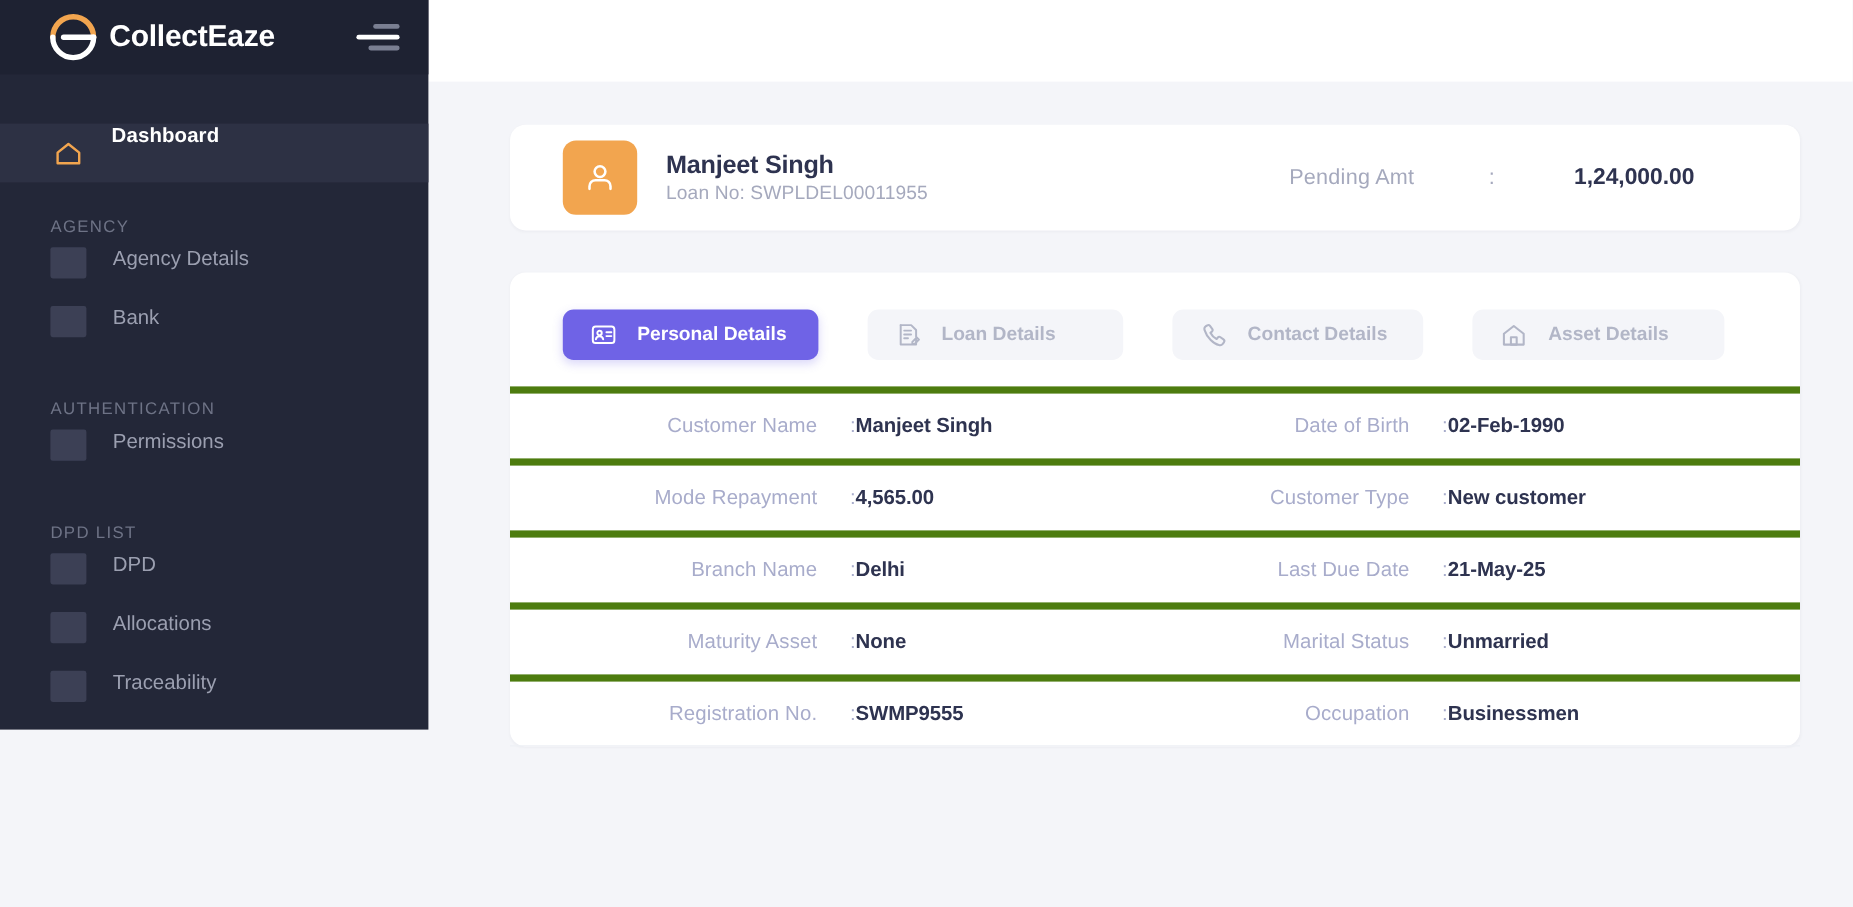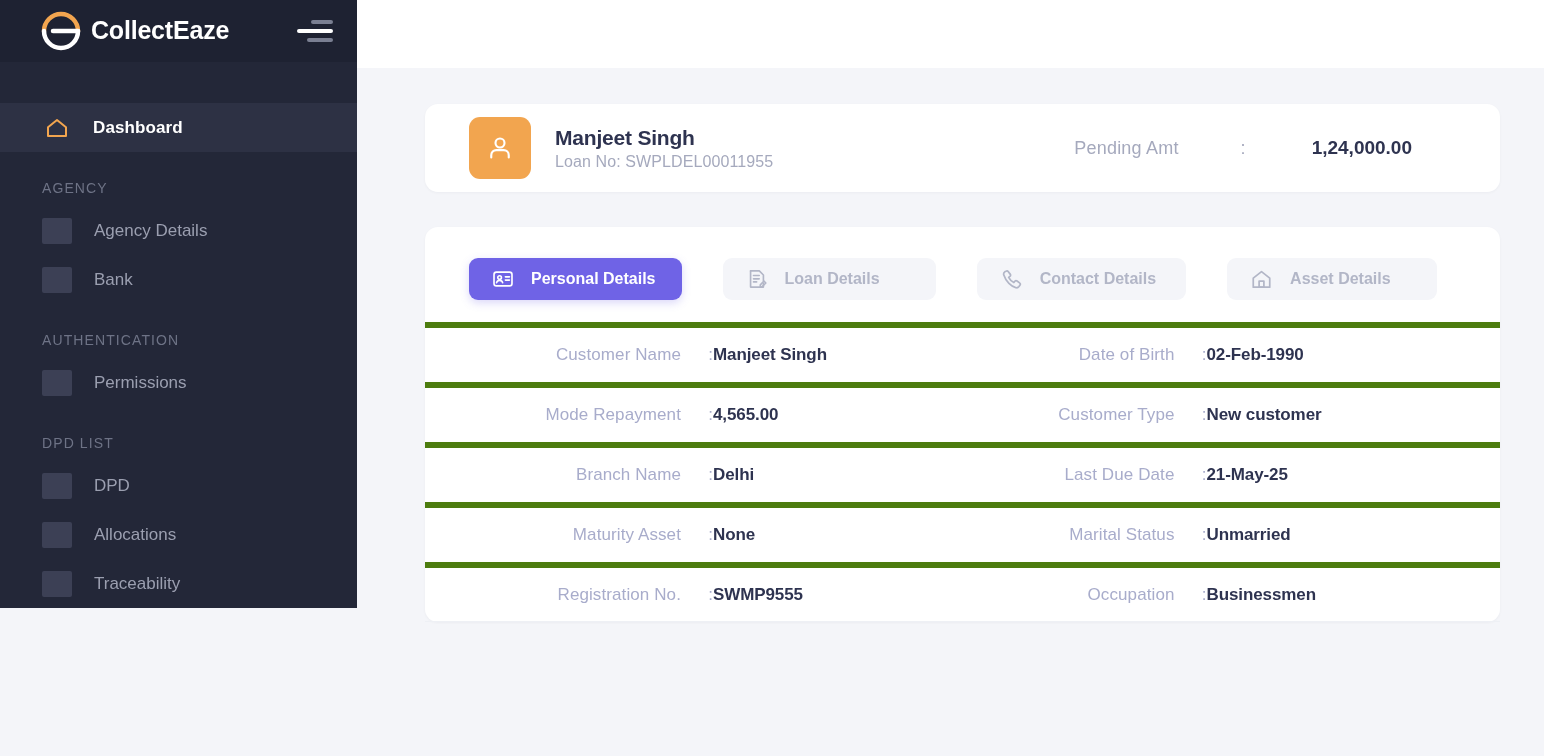--- a/index.html
+++ b/index.html
@@ -67,21 +67,20 @@
   }
   .hamburger .bar { height: 4px; border-radius: 2px; }
   .hamburger .bar.b1 { width: 22px; background: #7a7f92; }
   .hamburger .bar.b2 { width: 36px; background: #ffffff; }
   .hamburger .bar.b3 { width: 26px; background: #7a7f92; }
 
   .nav-spacer { height: 48px; }
 
   .nav-item {
     display: flex;
-    align-items: center;
     height: 57px;
     padding-left: 42px;
     cursor: pointer;
     color: #9b9fb0;
     font-size: 17px;
   }
   .nav-item.active {
     background: #2d3144;
     color: #ffffff;
     font-weight: bold;

